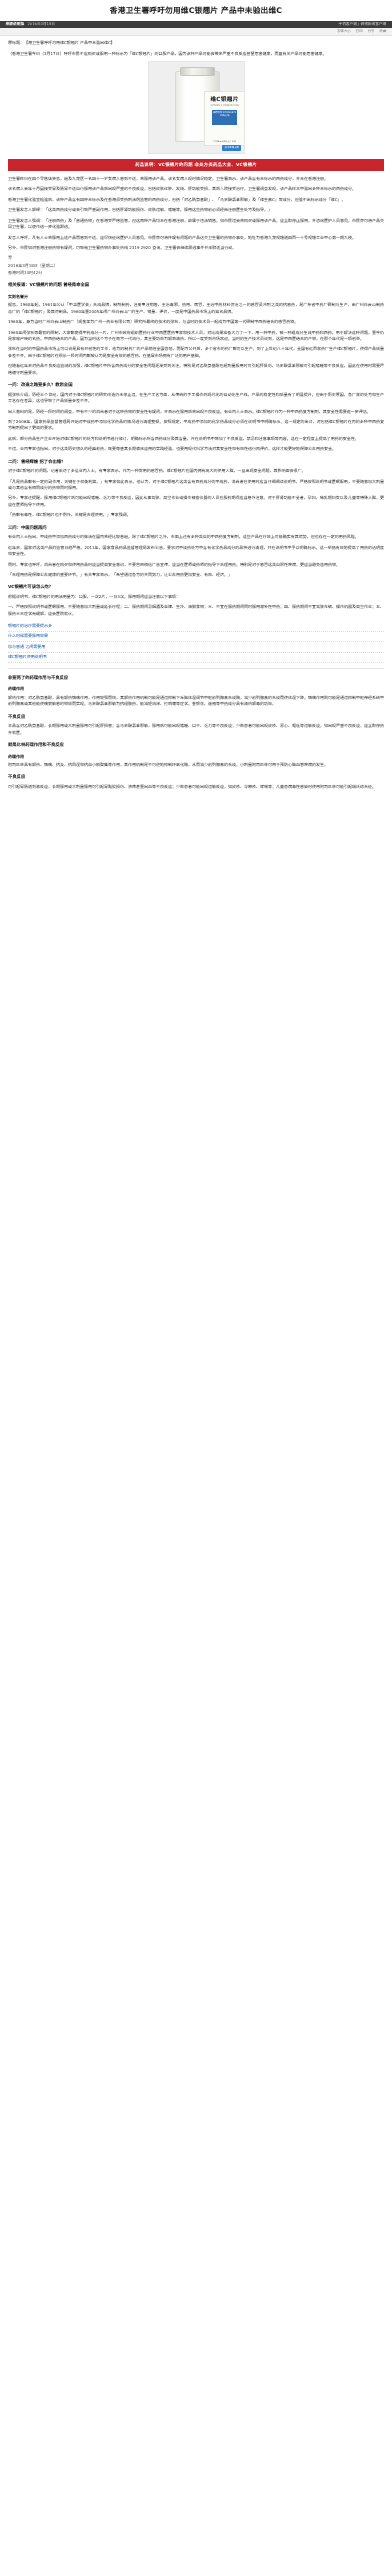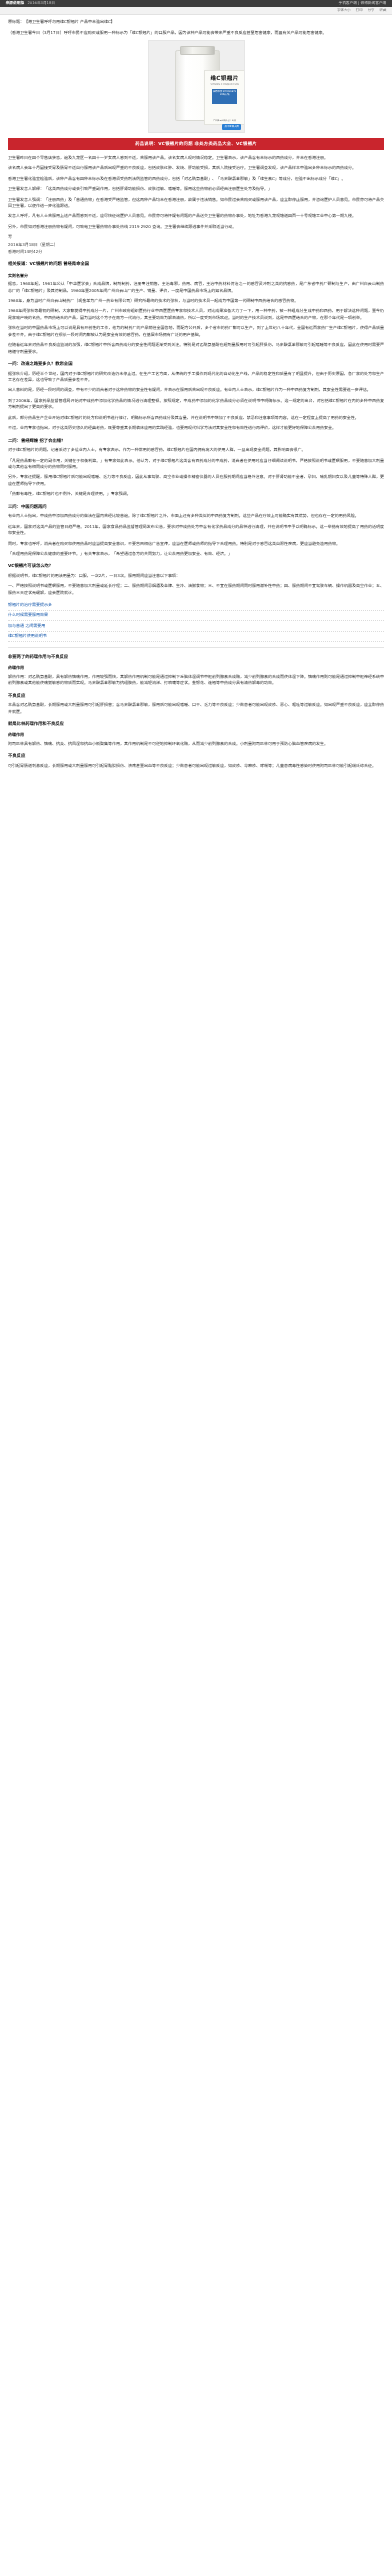--- a/index.html
+++ b/index.html
@@ -203,20 +203,23 @@
     height: 0.6px;
     background: #e4e4e4;
     margin: 5.1px 0;
   }
 </style>
 </head>
 <body>
 
 <div class="page">
 
+  <div class="title-bar">
+    <h1>香港卫生署呼吁勿用维C银翘片  产品中未验出维C</h1>
+  </div>
 
   <div class="source-bar">
     <span class="src-left">来源说明拟</span>
     <span class="src-date">2016年3月18日</span>
     <span class="spacer"></span>
     <span class="src-right">手机客户端 | 微博新闻客户端</span>
   </div>
 
   <div class="tool-strip">
     <span>字体大小</span>

